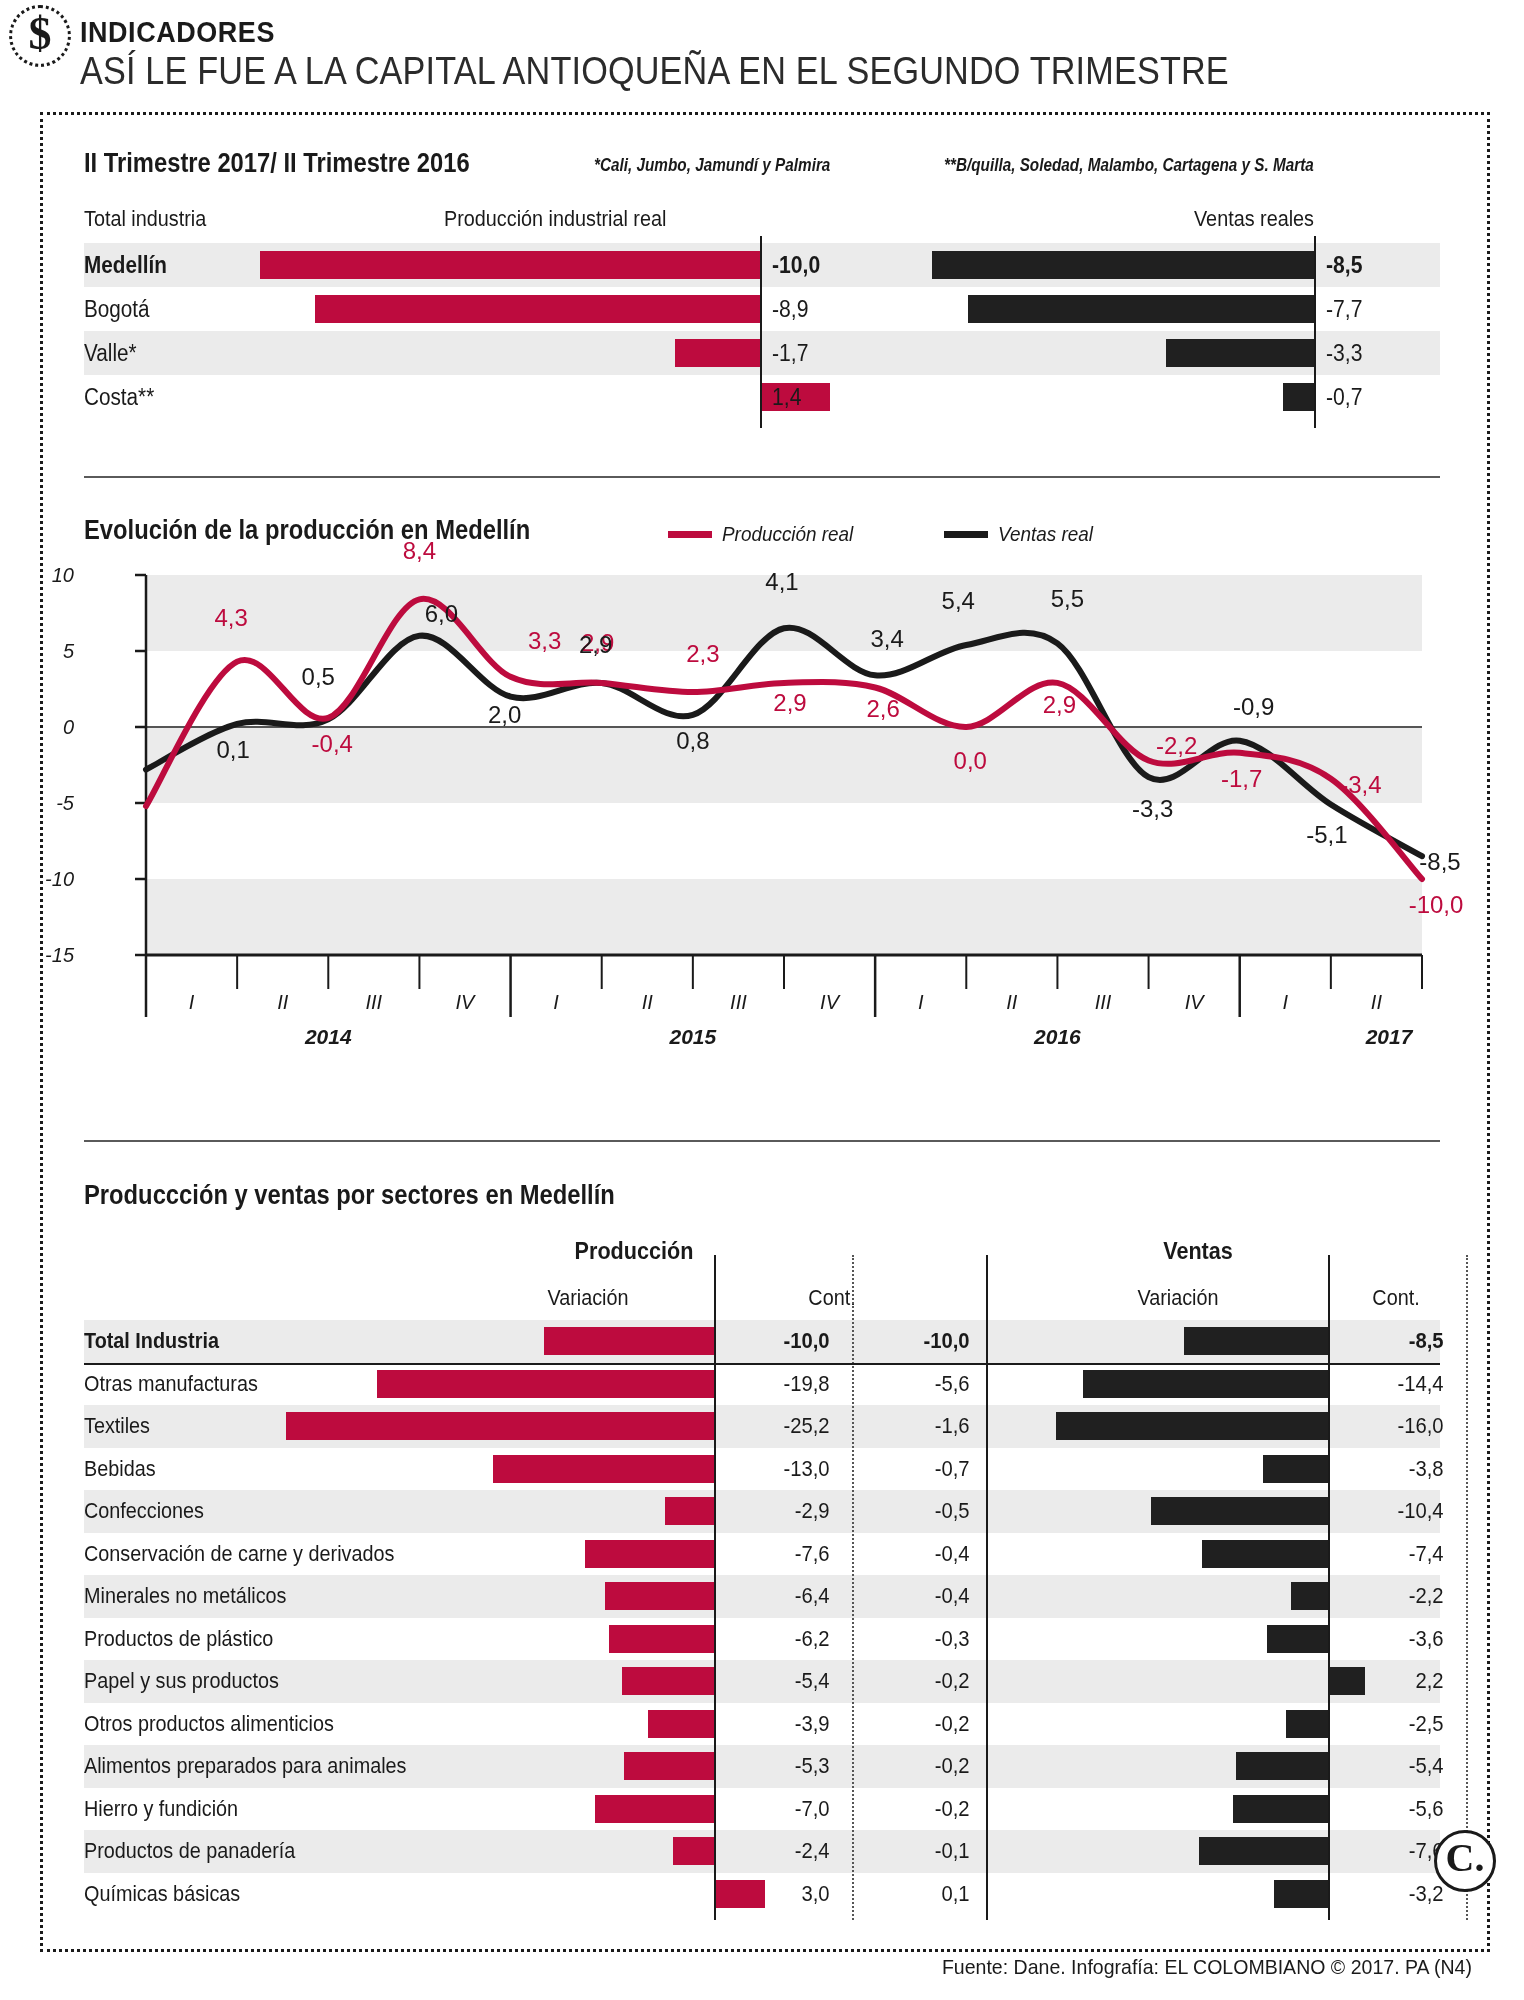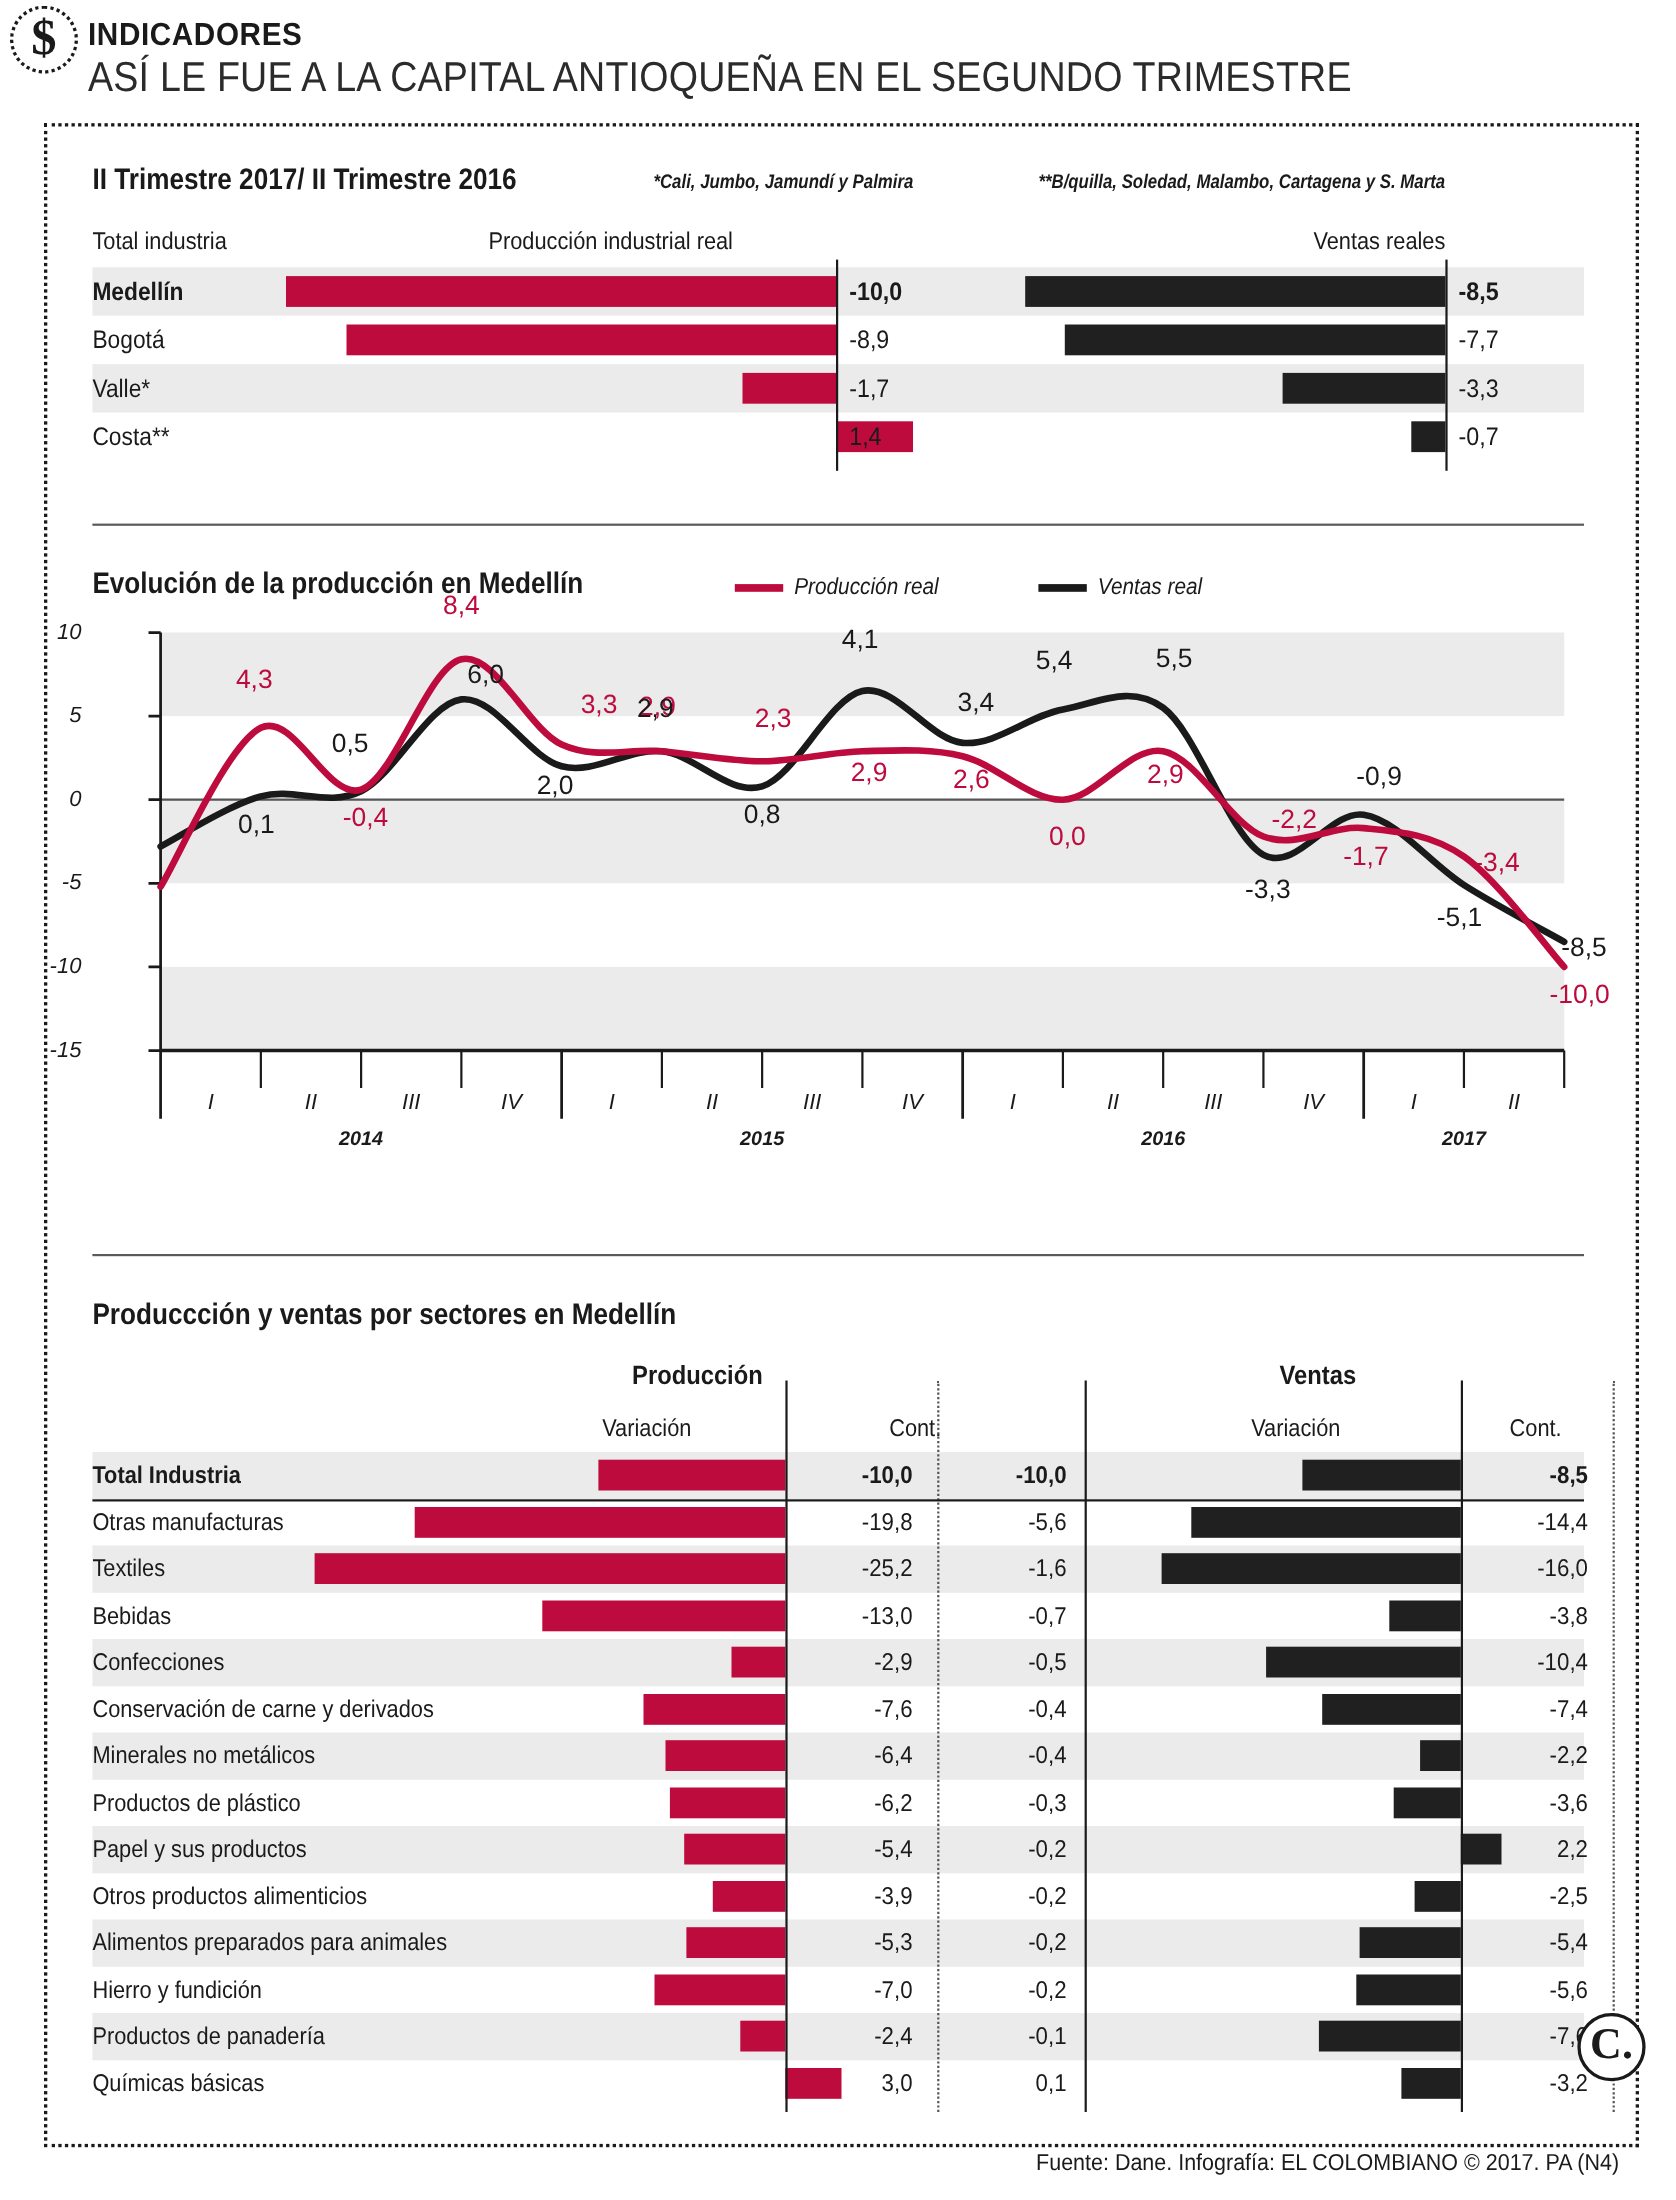--- a/index.html
+++ b/index.html
@@ -142,21 +142,21 @@
     font-size: 20px; font-style: italic;
     transform: translateY(-50%);
     white-space: nowrap;
   }
   .xqt {
     position: absolute; font-size: 20px; font-style: italic;
     transform: translateX(-50%);
     white-space: nowrap;
   }
   .xyr {
-    position: absolute; font-size: 18px; font-style: italic; font-weight: 600;
+    position: absolute; font-size: 21px; font-style: italic; font-weight: 600;
     transform: translateX(-50%);
     white-space: nowrap;
   }
   .dlabel {
     position: absolute; font-size: 24px;
     transform: translateX(-50%);
     white-space: nowrap;
   }
   .dlabel.p { color: #bd0b3e; }
   .dlabel.v { color: #1a1a1a; }
@@ -335,21 +335,21 @@
       <div class="xqt" style="left: 745.571px; top: 426px;">IV</div>
       <div class="xqt" style="left: 836.714px; top: 426px;">I</div>
       <div class="xqt" style="left: 927.857px; top: 426px;">II</div>
       <div class="xqt" style="left: 1019px; top: 426px;">III</div>
       <div class="xqt" style="left: 1110.14px; top: 426px;">IV</div>
       <div class="xqt" style="left: 1201.29px; top: 426px;">I</div>
       <div class="xqt" style="left: 1292.43px; top: 426px;">II</div>
       <div class="xyr" style="left: 244.286px; top: 460px;">2014</div>
       <div class="xyr" style="left: 608.857px; top: 460px;">2015</div>
       <div class="xyr" style="left: 973.429px; top: 460px;">2016</div>
-      <div class="xyr" style="left: 1247px; top: 460px;">2017</div>
+      <div class="xyr" style="left: 1305px; top: 460px;">2017</div>
       <div class="dlabel p" style="left: 147.143px; top: 38.64px;">4,3</div>
       <div class="dlabel p" style="left: 248.286px; top: 164.88px;">-0,4</div>
       <div class="dlabel p" style="left: 335.429px; top: -27.68px;">8,4</div>
       <div class="dlabel p" style="left: 460.571px; top: 61.84px;">3,3</div>
       <div class="dlabel p" style="left: 513.714px; top: 63.92px;">2,9</div>
       <div class="dlabel p" style="left: 618.857px; top: 75.04px;">2,3</div>
       <div class="dlabel p" style="left: 706px; top: 123.92px;">2,9</div>
       <div class="dlabel p" style="left: 799.143px; top: 130.48px;">2,6</div>
       <div class="dlabel p" style="left: 886.286px; top: 182px;">0,0</div>
       <div class="dlabel p" style="left: 975.429px; top: 125.92px;">2,9</div>

